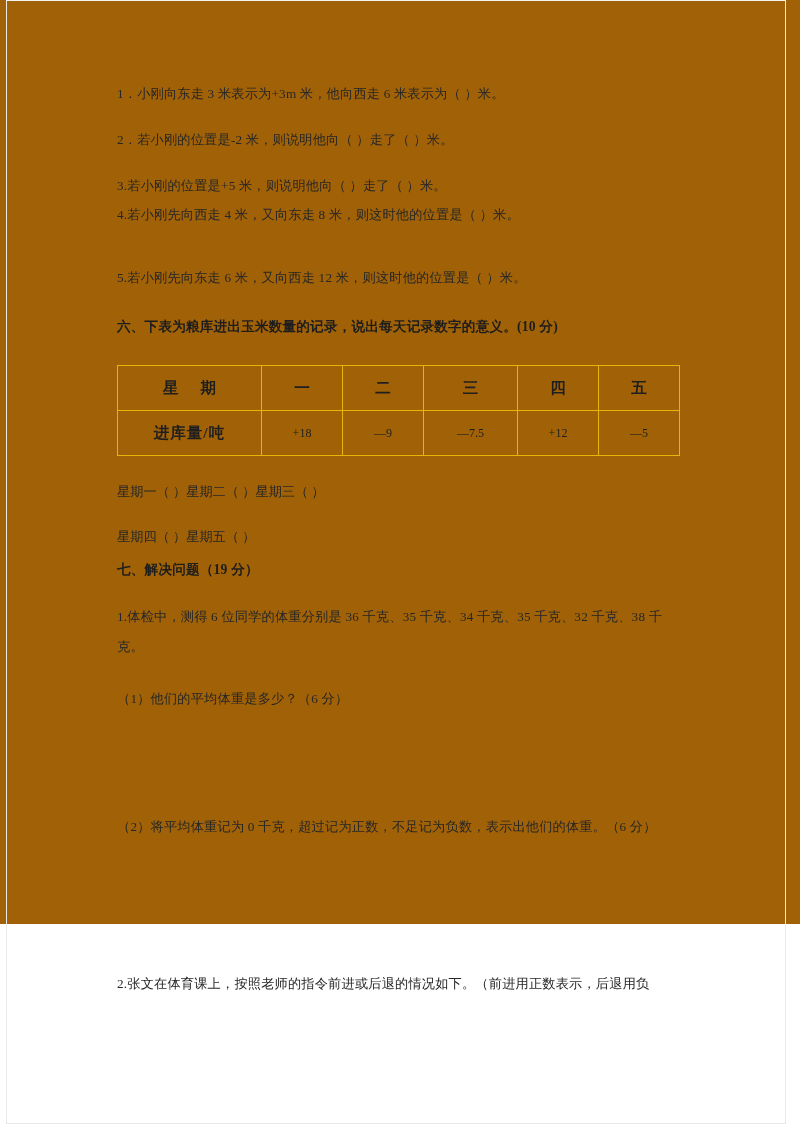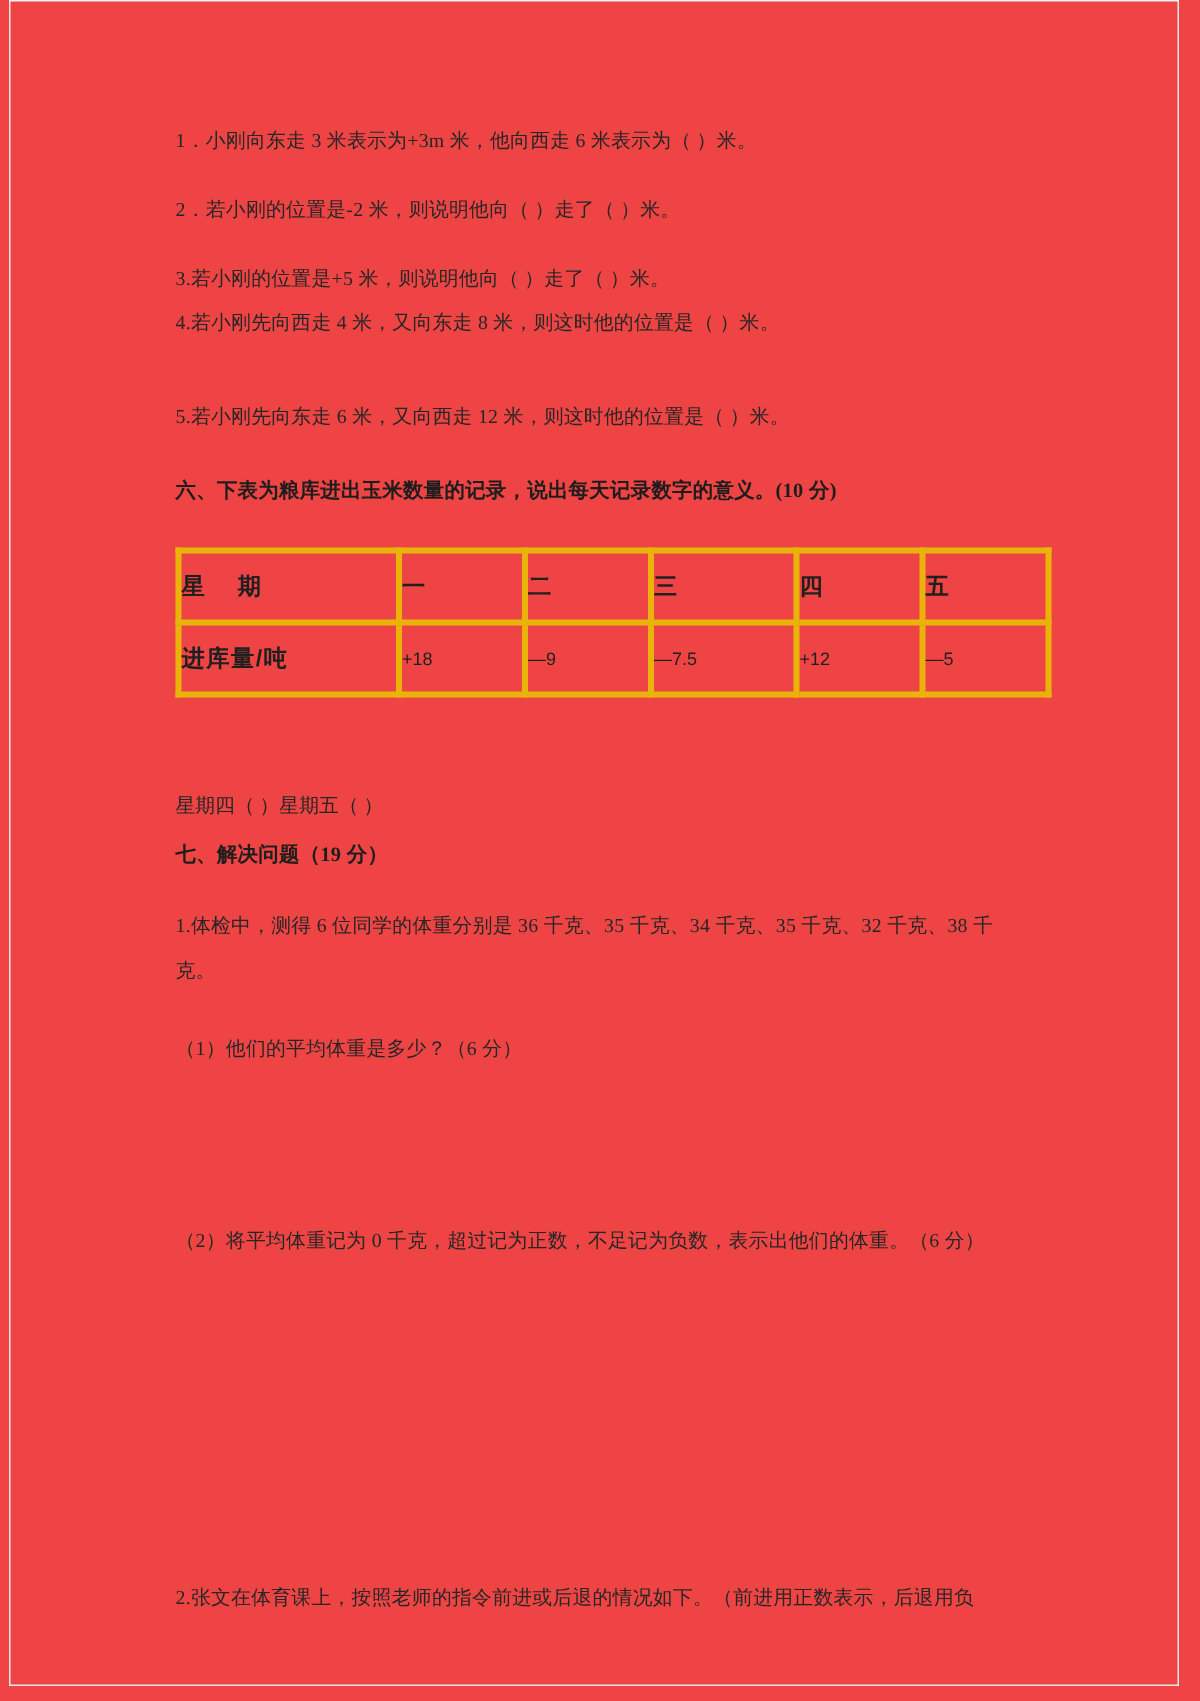--- a/index.html
+++ b/index.html
@@ -10,22 +10,22 @@
   body {
     width: 800px;
     height: 1134px;
     font-family: "Liberation Serif", "DejaVu Serif", serif;
     color: #221f1f;
     overflow: hidden;
   }
   .page {
     position: relative;
     width: 800px;
-    height: 1134px;
-    background: #ef4444;
+    height: 924px;
+    background: #a16207;
     box-sizing: border-box;
   }
   
   .page-frame {
     position: absolute;
     left: 6px;
     top: 0px;
     width: 780px;
     height: 1124px;
     border: 1px solid #e9e9e9;
@@ -70,27 +70,28 @@
 
   
   .data-table {
     position: absolute;
     left: 117px;
     top: 365px;
     border-collapse: collapse;
     table-layout: fixed;
   }
   .data-table td {
-    border: 4px solid #eab308;
+    border: 1px solid #eab308;
+    text-align: center;
     vertical-align: middle;
     font-size: 15px;
     color: #1f1f1f;
     height: 44px;
     padding: 0;
-    font-family: Liberation Sans, sans-serif;
+    font-family: Liberation Serif, serif;
   }
   .data-table td.rowlabel {
     width: 143px;
     font-weight: bold;
     font-size: 15.5px;
     letter-spacing: 1px;
   }
   .data-table td.daycell {
     width: 80px;
     font-weight: bold;
@@ -170,26 +171,27 @@
         <td class="rowlabel">进库量/吨</td>
         <td class="valcell">+18</td>
         <td class="valcell">—9</td>
         <td class="valcell wide">—7.5</td>
         <td class="valcell">+12</td>
         <td class="valcell">—5</td>
       </tr>
     </tbody>
   </table>
 
+  <div class="fillrow" style="left:117px; top:483px;">星期一（                    ）星期二（                          ）星期三（                      ）</div>
 
   <div class="fillrow" style="left:117px; top:528px;">星期四（                    ）星期五（                       ）</div>
 
   <div class="heading" style="left:117px; top:561px;">七、解决问题（19 分）</div>
 
   <div class="para" style="left:117px; top:602px; width:566px;">1.体检中，测得 6 位同学的体重分别是 36 千克、35 千克、34 千克、35 千克、32 千克、38 千克。</div>
 
   <div class="qline" style="left:117px; top:679px;margin-top:11px;">（1）他们的平均体重是多少？（6 分）</div>
 
   <div class="qline" style="left:117px; top:818px;">（2）将平均体重记为 0 千克，超过记为正数，不足记为负数，表示出他们的体重。（6 分）</div>
 
-  <div class="qline" style="left:117px; top:1056px;">2.张文在体育课上，按照老师的指令前进或后退的情况如下。（前进用正数表示，后退用负</div>
+  <div class="qline" style="left:117px; top:975px;">2.张文在体育课上，按照老师的指令前进或后退的情况如下。（前进用正数表示，后退用负</div>
 
 </div>
 
 </body></html>

